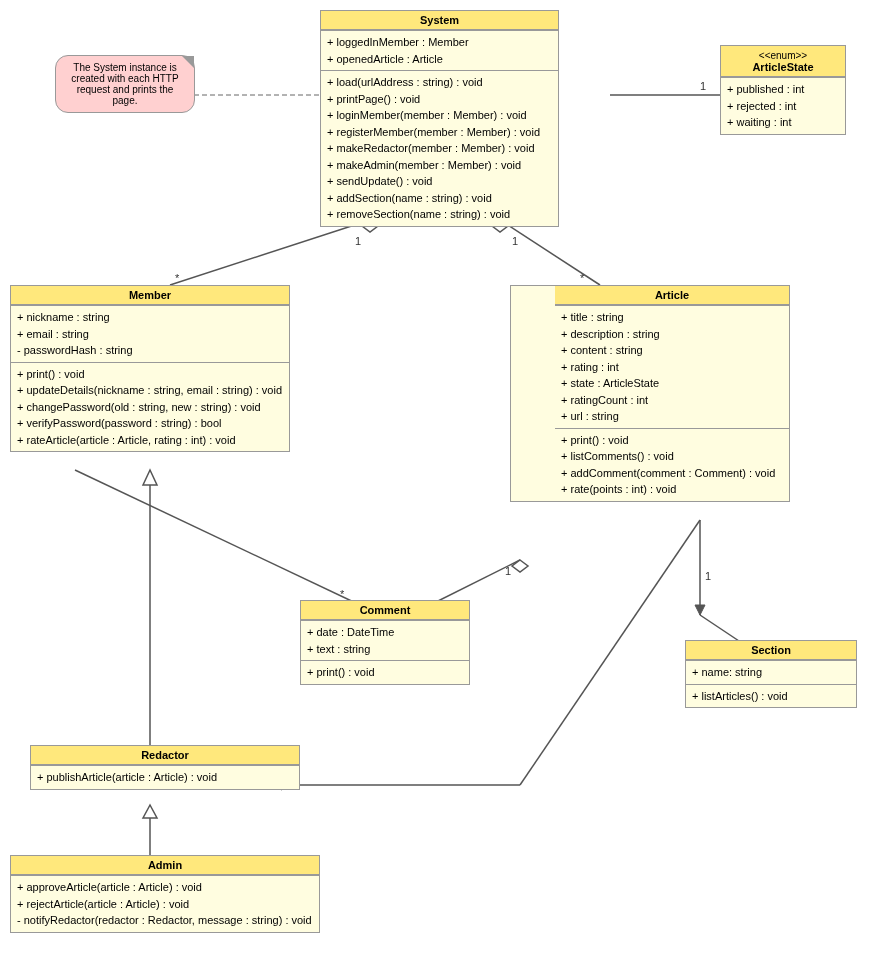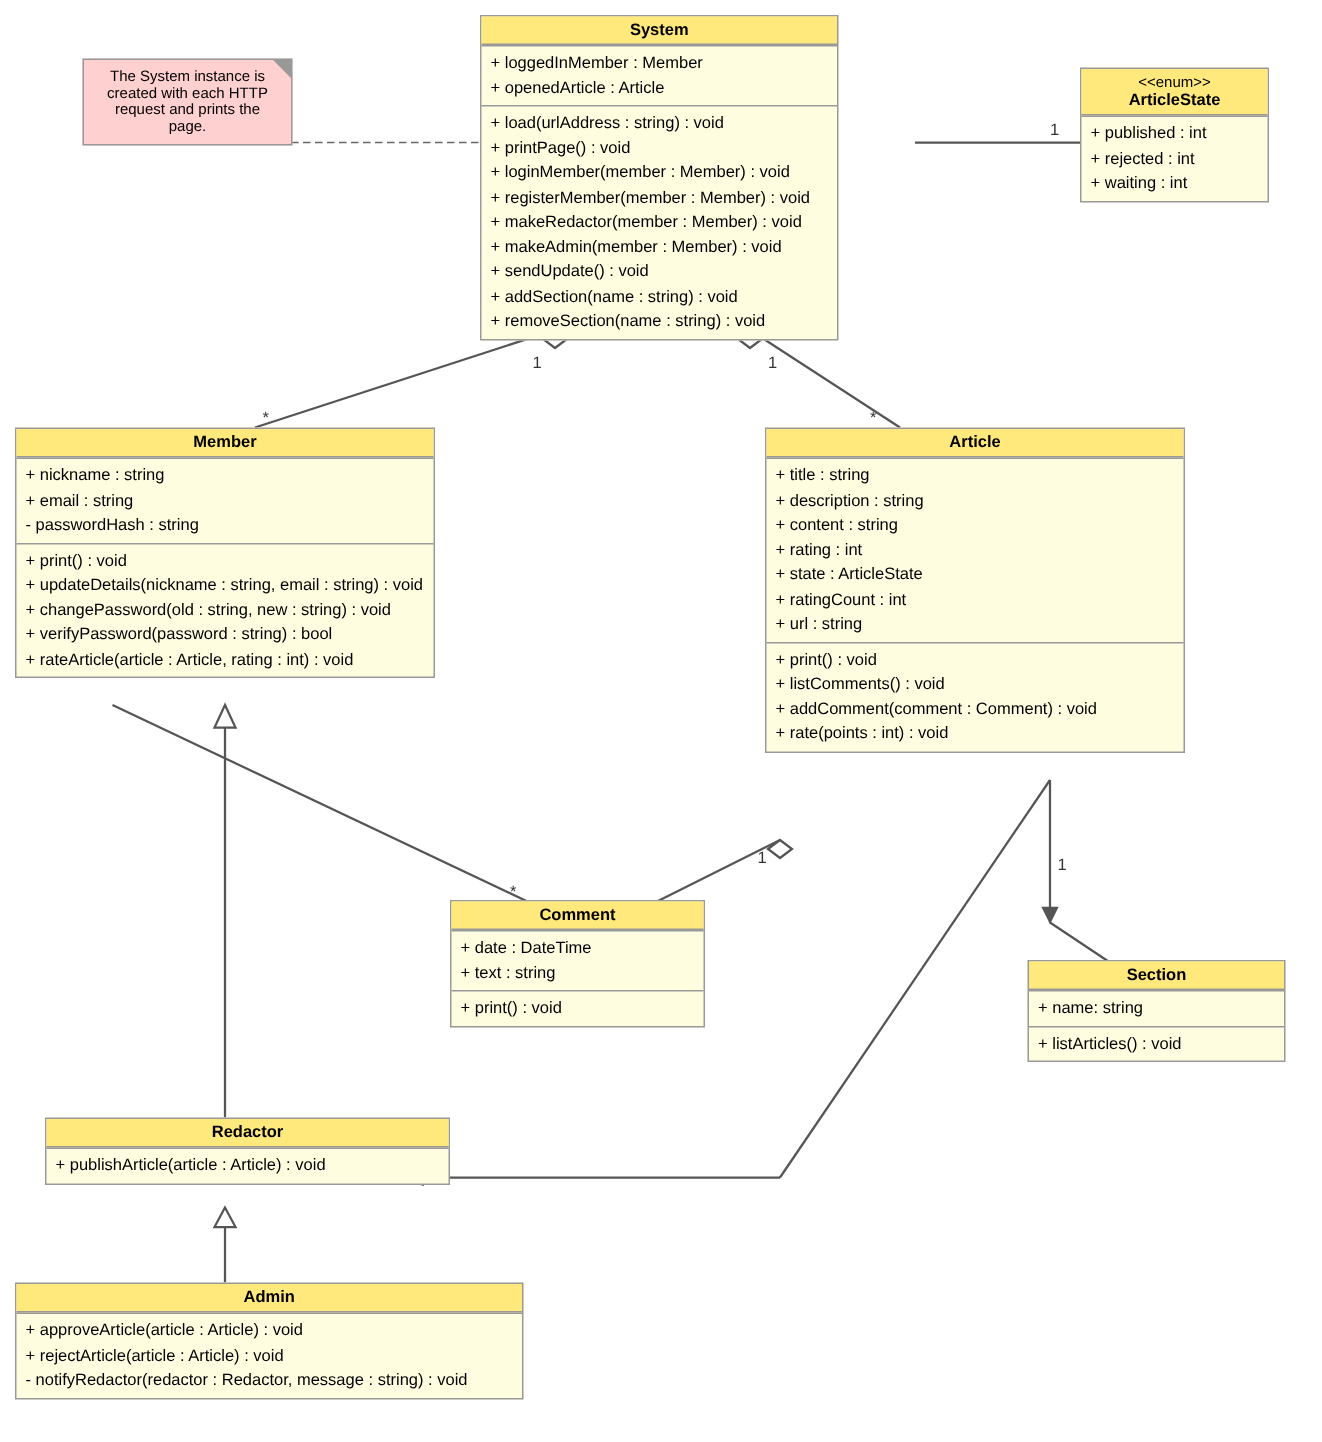--- a/index.html
+++ b/index.html
@@ -115,21 +115,21 @@
     <line x1="520" y1="785" x2="700" y2="520" stroke="#555" stroke-width="1.5"></line>
 
     <polygon points="270,785 282,780 282,790" fill="#555" stroke="#555" stroke-width="1"></polygon>
 
     <text x="810" y="680" font-size="11" fill="#333">*</text>
     <line x1="800" y1="660" x2="820" y2="660" stroke="#555" stroke-width="1.5"></line>
     <line x1="820" y1="660" x2="820" y2="700" stroke="#555" stroke-width="1.5"></line>
     <line x1="820" y1="700" x2="800" y2="700" stroke="#555" stroke-width="1.5"></line>
   </svg>
 
-  <div class="note-box" style="left:55px; top:39px; width:140px;">
+  <div class="note-box" style="left:55px; top:55px; width:140px;border-radius:13px;">
     <span style="white-space:pre-line;">The System instance is
 created with each HTTP
 request and prints the page.</span>
   </div>
 
   <div class="uml-box" style="left:320px; top:10px; width:239px;">
     <div class="uml-box-header">System</div>
     <div class="uml-box-section">
       <span class="uml-box-line">+ loggedInMember : Member</span>
       <span class="uml-box-line">+ openedArticle : Article</span>
@@ -168,21 +168,21 @@
     </div>
     <div class="uml-box-section">
       <span class="uml-box-line">+ print() : void</span>
       <span class="uml-box-line">+ updateDetails(nickname : string, email : string) : void</span>
       <span class="uml-box-line">+ changePassword(old : string, new : string) : void</span>
       <span class="uml-box-line">+ verifyPassword(password : string) : bool</span>
       <span class="uml-box-line">+ rateArticle(article : Article, rating : int) : void</span>
     </div>
   </div>
 
-  <div class="uml-box" style="left:510px; top:285px; width:280px;">
+  <div class="uml-box" style="left:510px; top:285px; width:280px;padding-left:44px;">
     <div class="uml-box-header">Article</div>
     <div class="uml-box-section">
       <span class="uml-box-line">+ title : string</span>
       <span class="uml-box-line">+ description : string</span>
       <span class="uml-box-line">+ content : string</span>
       <span class="uml-box-line">+ rating : int</span>
       <span class="uml-box-line">+ state : ArticleState</span>
       <span class="uml-box-line">+ ratingCount : int</span>
       <span class="uml-box-line">+ url : string</span>
     </div>
@@ -215,21 +215,21 @@
     </div>
   </div>
 
   <div class="uml-box" style="left:30px; top:745px; width:270px;">
     <div class="uml-box-header">Redactor</div>
     <div class="uml-box-section">
       <span class="uml-box-line">+ publishArticle(article : Article) : void</span>
     </div>
   </div>
 
-  <div class="uml-box" style="left:10px; top:855px; width:339px;">
+  <div class="uml-box" style="left:10px; top:855px; width:310px;">
     <div class="uml-box-header">Admin</div>
     <div class="uml-box-section">
       <span class="uml-box-line">+ approveArticle(article : Article) : void</span>
       <span class="uml-box-line">+ rejectArticle(article : Article) : void</span>
       <span class="uml-box-line">- notifyRedactor(redactor : Redactor, message : string) : void</span>
     </div>
   </div>
 
 </div>
 

